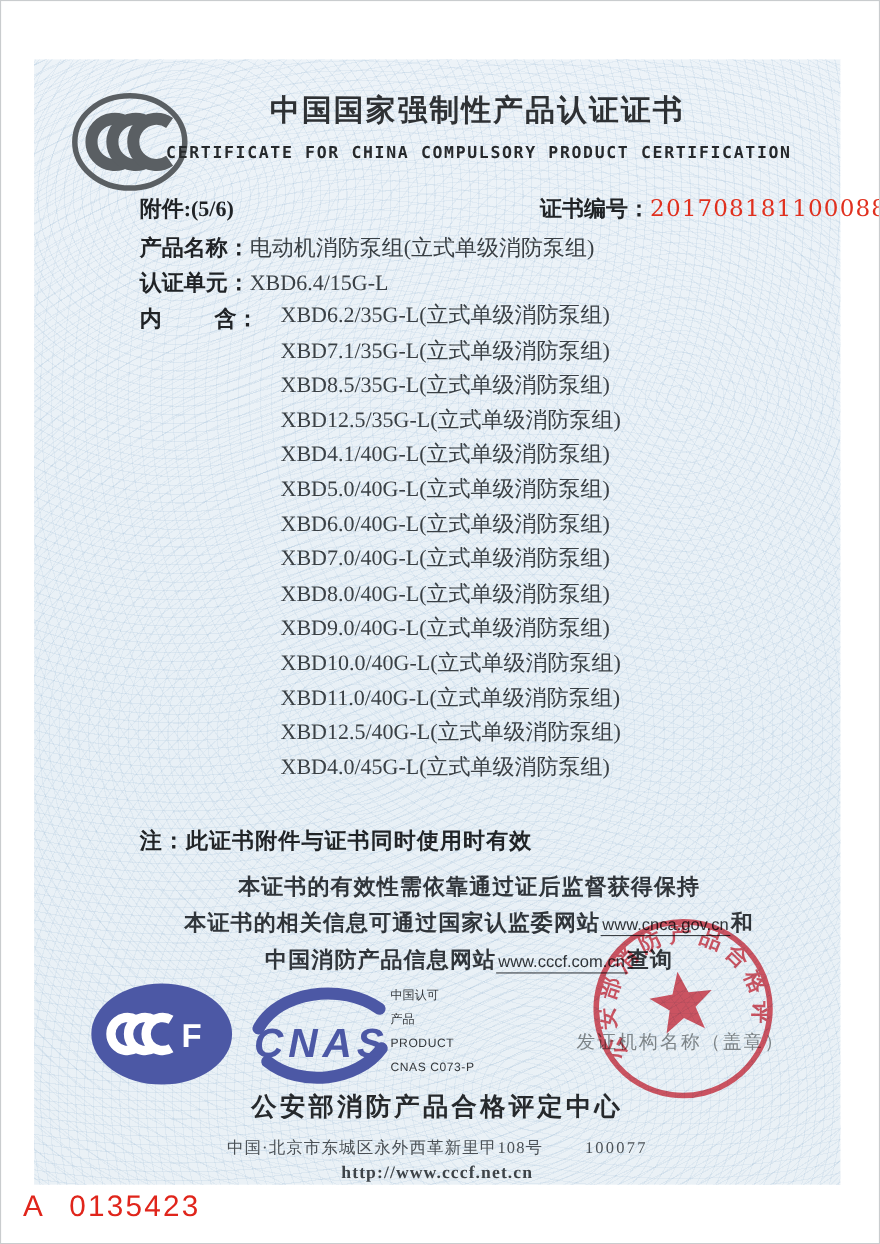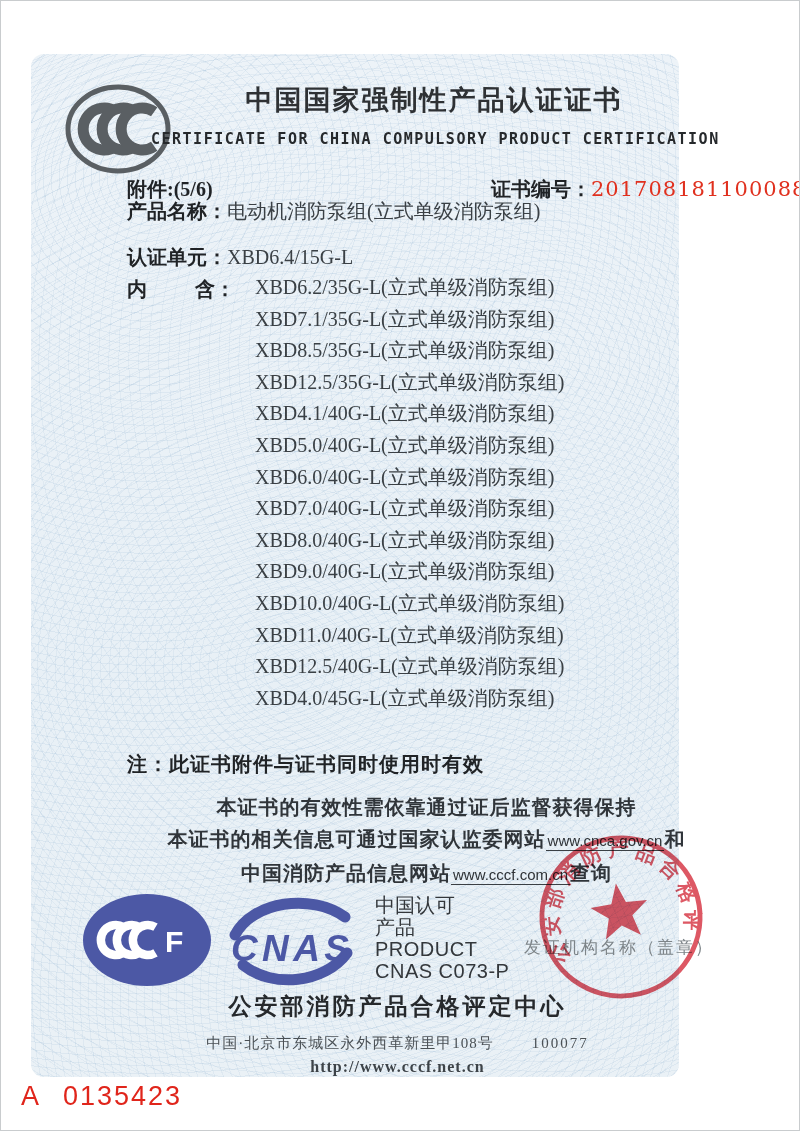--- a/index.html
+++ b/index.html
@@ -3,54 +3,53 @@
 <meta charset="utf-8">
 <style>
   * { margin:0; padding:0; box-sizing:border-box; }
   html,body { width:800px; }
   body {
     width:800px; height:1131px; position:relative; background:#ffffff;
     font-family:"Liberation Serif","DejaVu Serif",serif;
     border:1px solid #c9ccce; overflow:hidden;
   }
   .cert {
-    position:absolute; left:30px; top:53px; width:648px; height:1023px;
+    position:absolute; left:30px; top:53px; width:733px; height:1023px;
     background:
       repeating-radial-gradient(circle at 18% 12%, rgba(125,165,200,0.13) 0 1px, rgba(0,0,0,0) 1px 8px),
       repeating-radial-gradient(circle at 80% 30%, rgba(125,165,200,0.10) 0 1px, rgba(0,0,0,0) 1px 10px),
       repeating-radial-gradient(circle at 40% 60%, rgba(125,165,200,0.10) 0 1px, rgba(0,0,0,0) 1px 9px),
       repeating-radial-gradient(circle at 62% 92%, rgba(125,165,200,0.11) 0 1px, rgba(0,0,0,0) 1px 8px),
       linear-gradient(180deg,#edf3f8 0%,#e8f0f6 60%,#eaf1f6 100%);
-    border-radius: 13px;
   }
   .abs { position:absolute; }
   .ccc-logo { left:32px; top:29px; }
   .titles { left:120px; top:28px; width:566px; text-align:center; }
   .title-cn { font-size:27px; font-weight:bold; color:#2e3134; letter-spacing:2px;
               font-family:"Liberation Sans","DejaVu Sans",sans-serif; }
   .title-en { margin-top:12px; font-size:15px; font-weight:bold; color:#26292c; letter-spacing:1.5px;
               font-family:"DejaVu Sans Mono","Liberation Mono",monospace; white-space:nowrap; }
   .meta-row { left:96px; top:122px; width:556px; height:24px; }
   .attach { position:absolute; left:0; top:0; font-size:20px; font-weight:bold; color:#202326; }
   .certno-wrap { position:absolute; left:364px; top:0; white-space:nowrap; }
   .lbl { font-size:20px; font-weight:bold; color:#202326; }
   .val { font-size:20px; color:#3a4045; }
   .red-no { font-size:21px; color:#e0301e; letter-spacing:1px; font-family:"DejaVu Serif",serif; }
-  .row-product { left:96px; top:144px; white-space:nowrap; }
+  .row-product { left:96px; top:158px; white-space:nowrap; }
   .row-unit    { left:96px; top:190px; white-space:nowrap; }
   .row-inner-label { left:96px; top:222px; width:108px; display:flex; justify-content:space-between; }
   .model-list { left:224px; top:218px; line-height:31.6px; font-size:20px; color:#3a4045; }
   .note-row { left:96px; top:697px; font-size:20px; font-weight:bold; color:#202326; letter-spacing:1px; }
   .statements { left:0; top:737px; width:733px; padding-left:58px; text-align:center;
                 line-height:32px; font-size:20px; font-weight:bold; color:#30353a; letter-spacing:1px; }
   .url { font-family:"Liberation Sans","DejaVu Sans",sans-serif; font-size:15px; font-weight:normal;
          color:#2e3236; border-bottom:1.5px solid #3a3f44; letter-spacing:0; padding:0 2px 1px 2px; }
   .cccf-logo { left:50px; top:838px; }
   .cnas-logo { left:192px; top:837px; }
-  .accred { left:344px; top:840px; font-size:20px; line-height:22px; color:#33373b; }
+  .accred { left:324px; top:840px; font-size:11px; line-height:22px; color:#33373b; }
   .accred .latin { font-family:"Liberation Sans","DejaVu Sans",sans-serif; letter-spacing:0.5px; }
   .stamp { left:502px; top:775px; opacity:0.88; mix-blend-mode:multiply; z-index:5; }
   .issuer-label { left:472px; top:882px; width:232px; text-align:center; font-size:17px;
                   color:#7d8488; letter-spacing:2px; z-index:2; }
   .footer-org { left:0; top:937px; width:733px; text-align:center; font-size:23px; font-weight:bold;
                 color:#26292c; letter-spacing:3px; }
   .footer-addr { left:0; top:980px; width:733px; text-align:center; font-size:15px; color:#4a5055;
                  letter-spacing:1px; }
   .footer-addr .post { margin-left:38px; letter-spacing:2px; }
   .footer-web { left:0; top:1004px; width:733px; text-align:center; font-size:16px; font-weight:bold;

